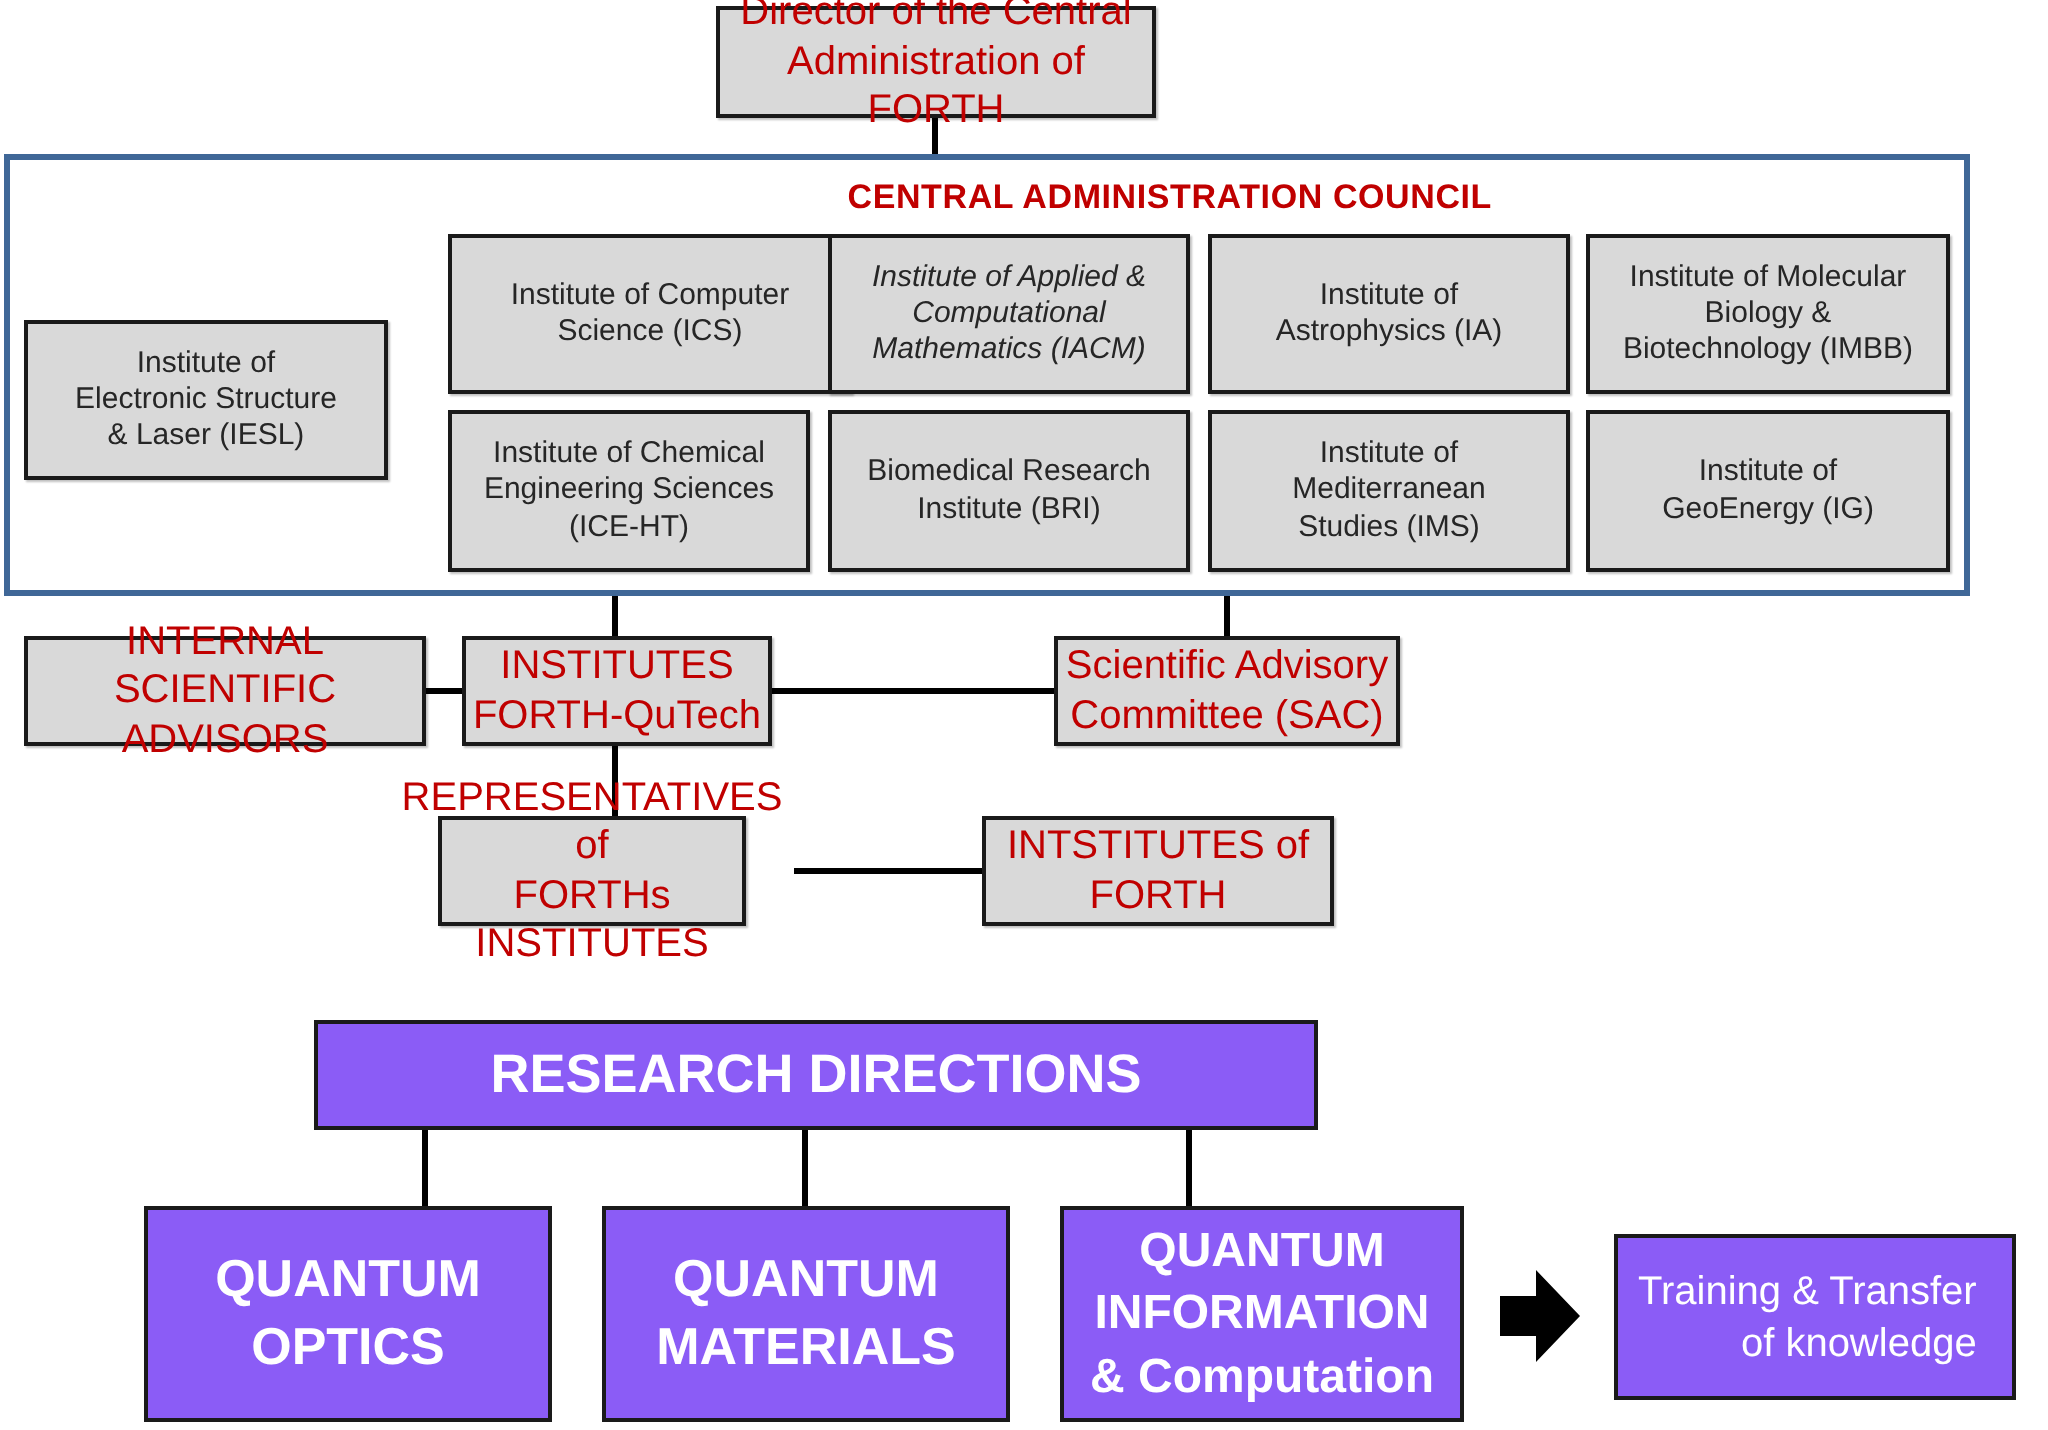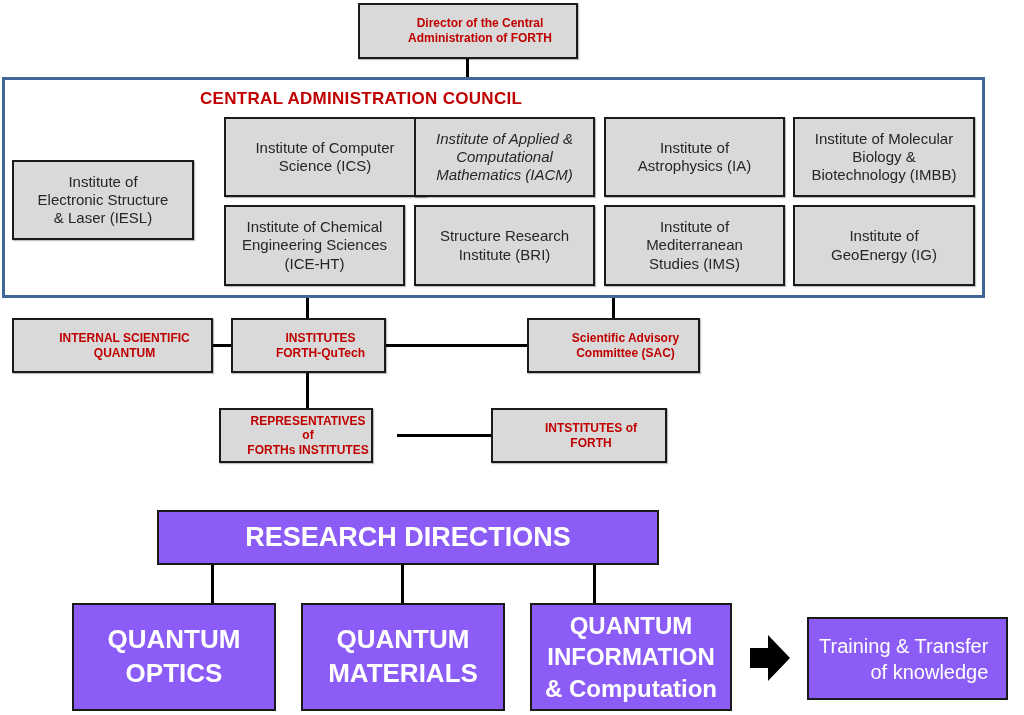--- a/index.html
+++ b/index.html
@@ -2,26 +2,26 @@
 <html><head>
 <meta charset="utf-8">
 <style>
   html, body { margin: 0; padding: 0; background: #ffffff; }
   body { width: 1024px; height: 715px; position: relative; overflow: hidden;
          font-family: "Liberation Sans", "DejaVu Sans", sans-serif; }
   .box { position: absolute; box-sizing: border-box; display: flex; align-items: center;
          justify-content: center; text-align: center; line-height: 1.22; }
   .grey { background: #d9d9d9; border: 2px solid #1a1a1a; box-shadow: 1px 1px 1px rgba(0,0,0,0.25); }
   .inst { color: #262626; font-size: 15px; padding: 2px 4px; }
-  .red { color: #c00000; font-weight: bold; font-size: 12px; padding-left: 24px; }
+  .red { color: #c00000; font-weight: normal; font-size: 20px; }
   .navy { background: #8b5cf6; border: 2px solid #1a1a1a; color: #ffffff; font-weight: bold; }
   .line { position: absolute; background: #000000; }
   .frame { position: absolute; box-sizing: border-box; border: 3px solid #3f6797; }
   .council-title { position: absolute; color: #c00000; font-weight: bold; font-size: 17px;
-                   letter-spacing: 0.3px; text-align: left; }
+                   letter-spacing: 0.3px; text-align: right; }
   .txt { white-space: pre-line; }
 </style>
 </head>
 <body>
 
 <div class="box grey red txt" style="left:358px; top:3px; width:220px; height:56px;">Director of the Central
 Administration of FORTH</div>
 <div class="line" style="left:466px; top:59px; width:3px; height:19px;"></div>
 
 <div class="frame" style="left:2px; top:77px; width:983px; height:221px;"></div>
@@ -36,37 +36,37 @@
 Computational
 Mathematics (IACM)</div>
 <div class="box grey inst txt" style="left:604px; top:117px; width:181px; height:80px;">Institute of
 Astrophysics (IA)</div>
 <div class="box grey inst txt" style="left:793px; top:117px; width:182px; height:80px;">Institute of Molecular
 Biology &amp;
 Biotechnology (IMBB)</div>
 <div class="box grey inst txt" style="left:224px; top:205px; width:181px; height:81px;">Institute of Chemical
 Engineering Sciences
 (ICE-HT)</div>
-<div class="box grey inst txt" style="left:414px; top:205px; width:181px; height:81px;">Structure Research
+<div class="box grey inst txt" style="left:414px; top:205px; width:181px; height:81px;">Biomedical Research
 Institute (BRI)</div>
 <div class="box grey inst txt" style="left:604px; top:205px; width:181px; height:81px;">Institute of
 Mediterranean
 Studies (IMS)</div>
 <div class="box grey inst txt" style="left:793px; top:205px; width:182px; height:81px;">Institute of
 GeoEnergy (IG)</div>
 
 <div class="line" style="left:306px; top:298px; width:3px; height:20px;"></div>
 <div class="line" style="left:612px; top:298px; width:3px; height:20px;"></div>
 <div class="line" style="left:213px; top:344px; width:18px; height:3px;"></div>
 <div class="line" style="left:386px; top:344px; width:141px; height:3px;"></div>
 <div class="line" style="left:306px; top:372px; width:3px; height:36px;"></div>
 <div class="line" style="left:397px; top:434px; width:94px; height:3px;"></div>
 
 <div class="box grey red txt" style="left:12px; top:318px; width:201px; height:55px;">INTERNAL SCIENTIFIC
-QUANTUM</div>
+ADVISORS</div>
 <div class="box grey red txt" style="left:231px; top:318px; width:155px; height:55px;">INSTITUTES
 FORTH-QuTech</div>
 <div class="box grey red txt" style="left:527px; top:318px; width:173px; height:55px;">Scientific Advisory
 Committee (SAC)</div>
 <div class="box grey red txt" style="left:203px; top:408px; width:154px; height:55px;margin-left:16px;">REPRESENTATIVES of
 FORTHs INSTITUTES</div>
 <div class="box grey red txt" style="left:491px; top:408px; width:176px; height:55px;">INTSTITUTES of
 FORTH</div>
 
 <div class="box navy" style="left:157px; top:510px; width:502px; height:55px; font-size:27px;">RESEARCH DIRECTIONS</div>

